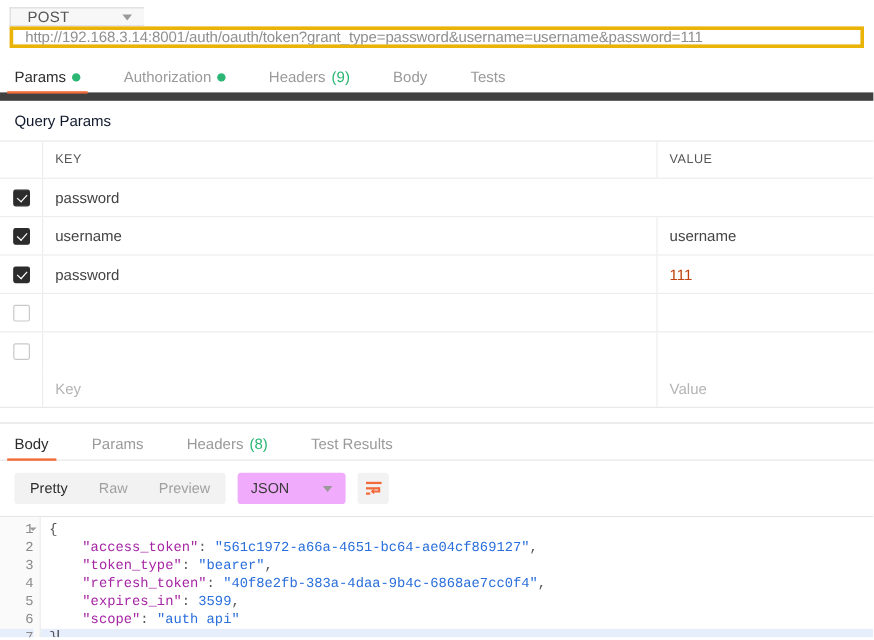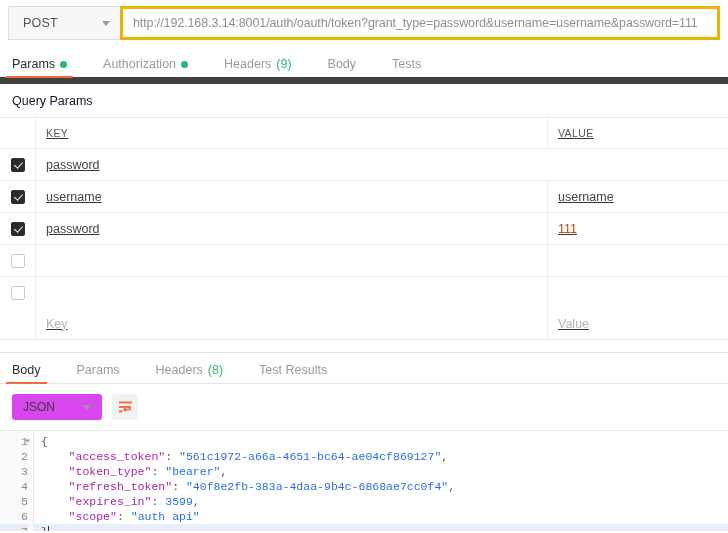--- a/index.html
+++ b/index.html
@@ -17,20 +17,21 @@
     position: relative;
   }
 
   
   .url-bar {
     display: flex;
     align-items: stretch;
     height: 34px;
     margin: 6px 8px 0 8px;
     box-sizing: border-box;
+    flex-direction: column;
   }
   .method-select {
     width: 112px;
     border: 1px solid #dddddd;
     background: #f7f7f7;
     display: flex;
     align-items: center;
     justify-content: space-between;
     padding: 0 10px 0 14px;
     box-sizing: border-box;
@@ -110,21 +111,20 @@
 
   
   .section-title {
     padding: 10px 12px 9px 12px;
     font-size: 12.5px;
     color: #0f172a;
   }
   .params-table {
     border-top: 1px solid #e8e8e8;
     border-bottom: 1px solid #e8e8e8;
-    text-decoration: underline;
   }
   .prow {
     display: flex;
     align-items: stretch;
     border-bottom: 1px solid #ededed;
     height: 31px;
   }
   .prow:last-child { border-bottom: none; }
   .prow.header-row { height: 30px; }
   .pcheck {
@@ -222,21 +222,21 @@
     padding: 0 13px;
     font-size: 12px;
     color: #a0a0a0;
     cursor: pointer;
   }
   .seg.active { color: #2c2c2c; }
   .fmt-select {
     display: flex;
     align-items: center;
     gap: 28px;
-    background: #d946ef;
+    background: #f0abfc;
     border-radius: 3px;
     height: 26px;
     padding: 0 11px;
     cursor: pointer;
   }
   .fmt-label { font-size: 12px; color: #3a3a3a; }
   .icon-btn {
     width: 26px; height: 26px;
     background: #f2f2f2;
     border-radius: 3px;
@@ -423,20 +423,25 @@
     <div class="tab">
       <span>Headers</span>
       <span class="count">(8)</span>
     </div>
     <div class="tab">
       <span>Test Results</span>
     </div>
   </div>
 
 <div class="resp-toolbar">
+  <div class="seg-group" id="view-modes">
+      <div class="seg active">Pretty</div>
+      <div class="seg">Raw</div>
+      <div class="seg">Preview</div>
+    </div>
   <div class="fmt-select">
     <span class="fmt-label">JSON</span>
     <span class="caret-down"></span>
   </div>
   <div class="icon-btn">
     <svg width="15" height="14" viewBox="0 0 15 14">
       <rect x="1" y="1.5" width="13" height="1.9" fill="#f26b3a"></rect>
       <rect x="1" y="6" width="11" height="1.9" fill="#f26b3a"></rect>
       <path d="M12 6 L12 9.5 L6.5 9.5" stroke="#f26b3a" stroke-width="1.7" fill="none"></path>
       <path d="M7.8 7.8 L6 9.5 L7.8 11.2" stroke="#f26b3a" stroke-width="1.5" fill="none"></path>

